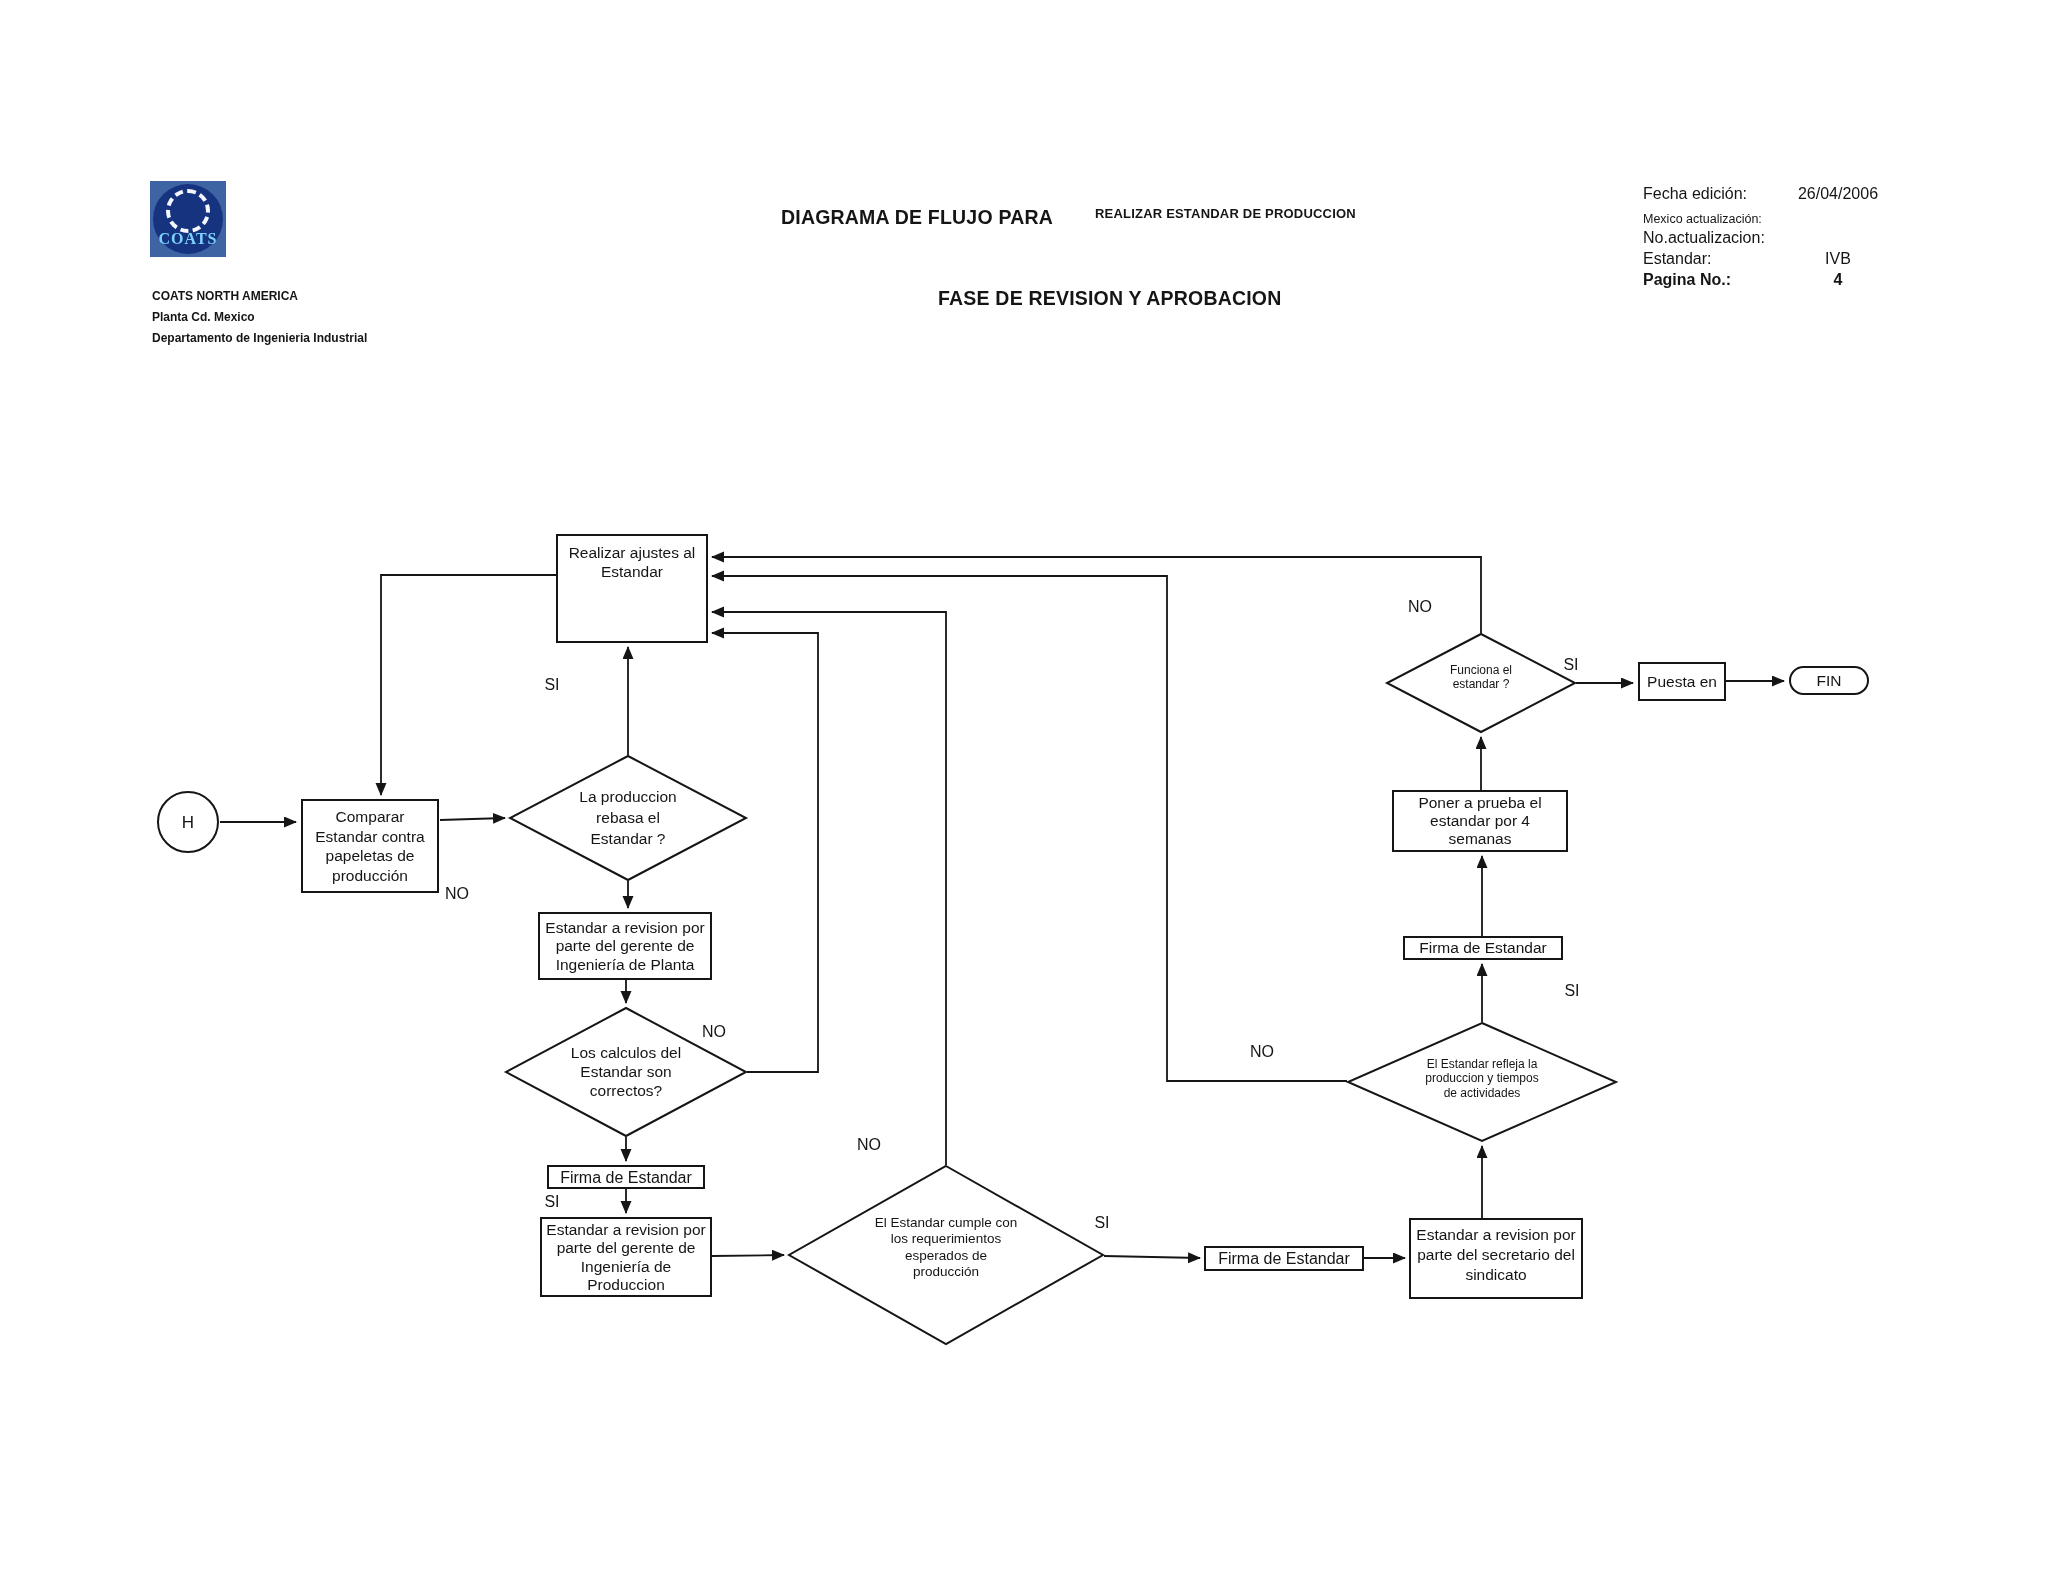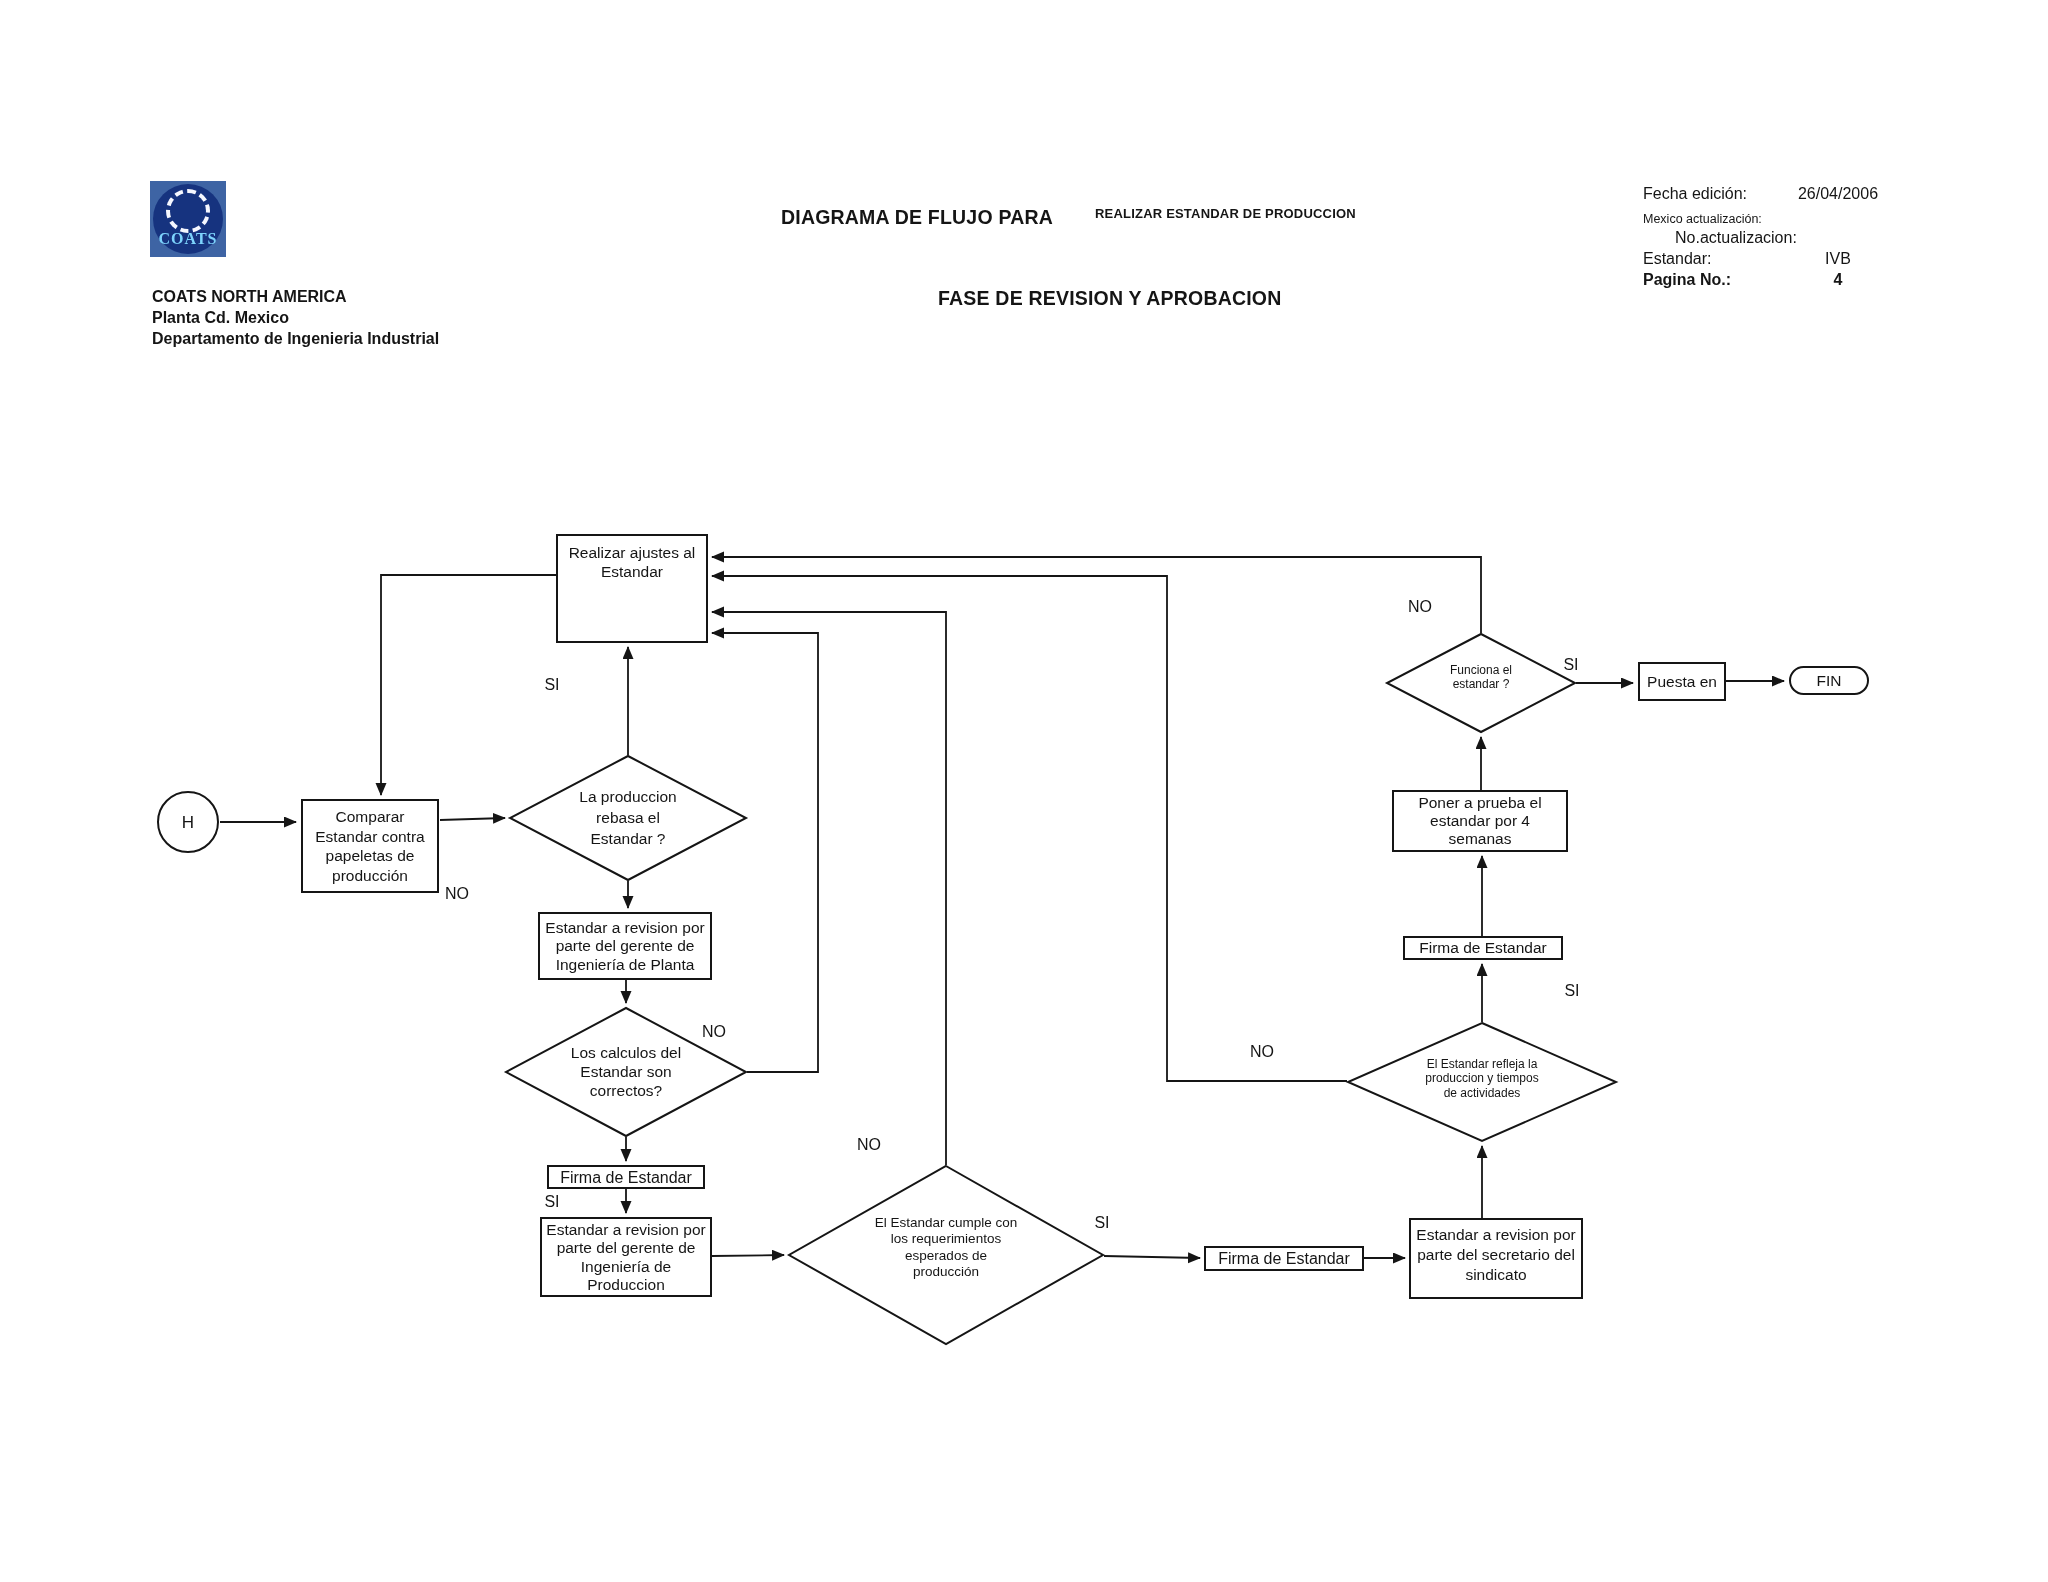--- a/index.html
+++ b/index.html
@@ -8,35 +8,35 @@
 
   
   .logo{position:absolute;left:150px;top:181px;width:76px;height:76px;background:#3E64A4;}
   .logo-ellipse{position:absolute;left:4%;top:4%;width:92%;height:92%;border-radius:50%;background:#16337F;}
   .logo-chain{position:absolute;left:50%;top:40%;width:36px;height:36px;transform:translate(-50%,-50%);
               border:4px dashed #f5f7ff;border-radius:50%;}
   .logo-word{position:absolute;left:0;right:0;bottom:9px;text-align:center;color:#7dd3fc;
              font-family:"Liberation Serif",serif;font-size:16px;font-weight:bold;letter-spacing:1px;}
 
   
-  .company{position:absolute;left:152px;top:286px;font-size:16px;font-weight:bold;line-height:21px;white-space:nowrap;}
+  .company{position:absolute;left:152px;top:286px;font-size:12px;font-weight:bold;line-height:21px;white-space:nowrap;}
 
   
   .title-left{position:absolute;left:781px;top:206px;font-size:19.5px;font-weight:bold;letter-spacing:.2px;white-space:nowrap;}
   .title-right{position:absolute;left:1095px;top:206px;font-size:13px;font-weight:bold;letter-spacing:.2px;white-space:nowrap;}
   .subtitle{position:absolute;left:938px;top:287px;font-size:19.5px;font-weight:bold;letter-spacing:.2px;white-space:nowrap;}
 
   
   .meta{position:absolute;left:1643px;top:185px;width:310px;height:110px;font-size:16px;}
   .meta-row{position:absolute;left:0;white-space:nowrap;}
   .meta-row .meta-label{display:inline-block;}
   .meta-row .meta-value{position:absolute;left:115px;width:160px;text-align:center;}
   .meta-row.r0{top:0;}
   .meta-row.r1{top:27px;font-size:12.5px;}
-  .meta-row.r2{top:44px;margin-left:32px;}
+  .meta-row.r2{top:44px;}
   .meta-row.r3{top:65px;}
   .meta-row.r4{top:86px;font-weight:bold;}
 
   svg#flow{position:absolute;left:0;top:0;}
   svg#flow text{font-family:"Liberation Sans",sans-serif;fill:#151515;}
 </style>
 </head>
 <body>
 
 <div class="canvas">

